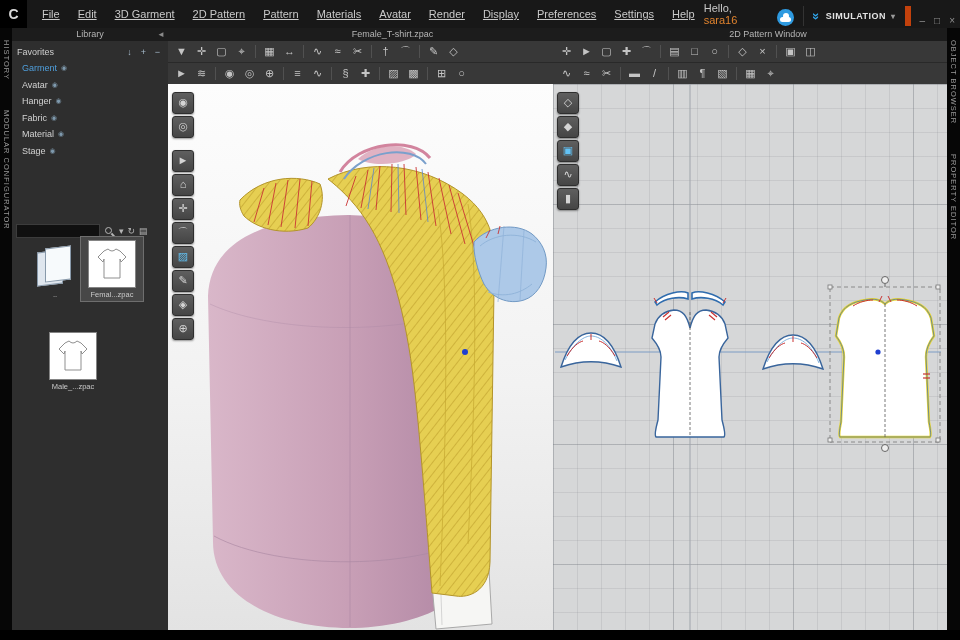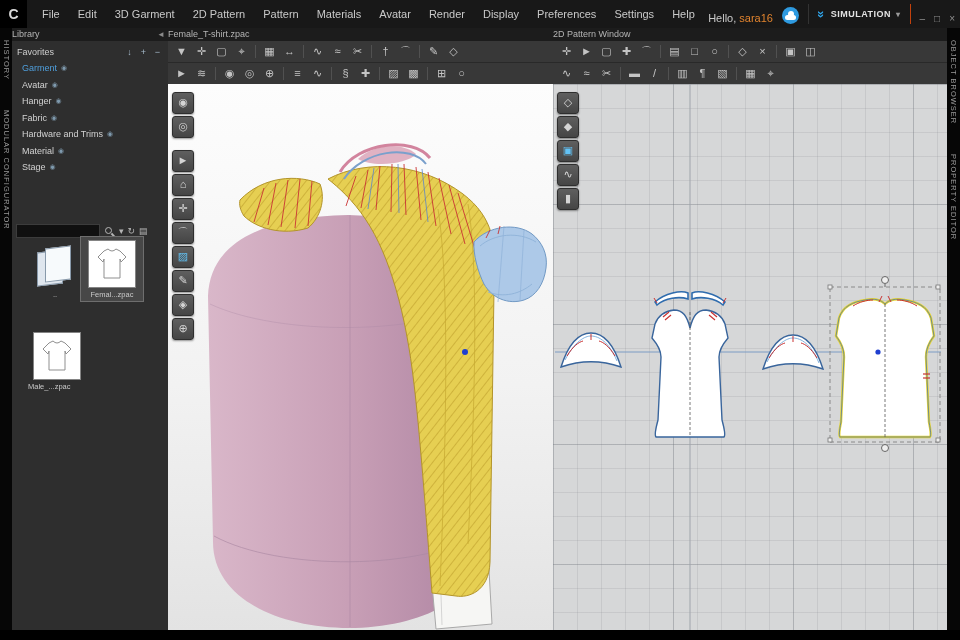--- a/index.html
+++ b/index.html
@@ -1,39 +1,39 @@
 <!DOCTYPE html>
 <html><head>
 <meta charset="utf-8">
 <style>
   html,body{margin:0;padding:0;background:#000;}
   #app{position:relative;width:960px;height:640px;background:#141414;font-family:"Liberation Sans",sans-serif;overflow:hidden;-webkit-user-select:none;user-select:none;}
   
   #menubar{position:absolute;left:0;top:0;width:960px;height:28px;background:#181818;display:flex;align-items:center;color:#c9c9c9;font-size:11px;z-index:20;}
   #logo{width:27px;height:28px;background:#000;color:#d8d8d8;display:flex;align-items:center;justify-content:center;font-weight:bold;font-size:14px;}
   #menus{display:flex;margin-left:6px;}
-  .menu-item{padding:1px 9px;line-height:28px;cursor:default;white-space:nowrap;}
+  .menu-item{padding:1px 9px;line-height:28px;cursor:default;white-space:nowrap;text-decoration:underline;}
   #menubar-right{margin-left:auto;display:flex;align-items:flex-end;gap:9px;padding-right:5px;}
   #username{color:#e0832e;}
   .cloud{display:inline-block;width:17px;height:17px;border-radius:50%;background:#2e9ae0;position:relative;}
   .cloud::before{content:"";position:absolute;left:6px;top:4px;width:6px;height:6px;background:#fff;border-radius:50%;}
   .cloud::after{content:"";position:absolute;left:3px;top:8px;width:11px;height:5px;background:#fff;border-radius:3px;}
-  #sim-btn{display:flex;align-items:center;gap:5px;padding:0 9px;border-left:1px solid #333;border-right:1px solid #c2410c;height:20px;font-size:9px;font-weight:bold;letter-spacing:.5px;color:#e2e2e2;}
+  #sim-btn{display:flex;align-items:center;gap:5px;padding:0 9px;border-left:1px solid #333;border-right:6px solid #c2410c;height:20px;font-size:9px;font-weight:bold;letter-spacing:.5px;color:#e2e2e2;}
   .sim-chev{display:inline-block;transform:rotate(90deg);color:#2fa3e8;font-weight:bold;font-size:13px;}
   .dd{color:#9a9a9a;font-size:8px;}
   #win-controls{display:flex;gap:9px;color:#8f8f8f;font-size:10px;}
   #win-controls span{cursor:default;}
   
   .rail{position:absolute;top:28px;height:602px;background:#060606;display:flex;flex-direction:column;align-items:center;gap:30px;padding-top:12px;z-index:15;}
   #left-rail{left:0;width:12px;}
   #right-rail{left:947px;width:13px;}
   .vlabel{writing-mode:vertical-rl;font-size:7.5px;color:#9a9a9a;letter-spacing:1px;white-space:nowrap;}
   
   .panel{position:absolute;top:28px;height:602px;background:#343434;}
-  .panel-head{height:13px;background:#1c1c1c;display:flex;align-items:center;position:relative;color:#b5b5b5;font-size:9px;line-height:13px;}
+  .panel-head{height:13px;background:#1c1c1c;display:flex;align-items:center;justify-content:center;position:relative;color:#b5b5b5;font-size:9px;line-height:13px;}
   .ph-right{position:absolute;right:3px;top:0;font-size:8px;color:#8a8a8a;line-height:13px;}
   .toolbar{height:21px;background:#383838;border-bottom:1px solid #292929;display:flex;align-items:center;padding-left:4px;gap:1px;overflow:hidden;}
   .tbi{width:19px;height:19px;line-height:19px;text-align:center;color:#c4c4c4;font-size:11px;border-radius:2px;flex:0 0 auto;}
   .tb-div{width:1px;height:13px;background:#515151;margin:0 3px;flex:0 0 auto;}
   .scene{position:absolute;left:0;top:56px;right:0;bottom:0;overflow:hidden;}
   .scene svg{position:absolute;left:0;top:0;}
   .side-tools{position:absolute;left:4px;top:8px;display:flex;flex-direction:column;gap:2px;z-index:5;}
   .stool{width:20px;height:20px;background:linear-gradient(#5f5f5f,#454545);border:1px solid #2e2e2e;border-radius:3px;color:#d5d5d5;font-size:11px;line-height:18px;text-align:center;box-shadow:0 1px 2px rgba(0,0,0,.4);}
   .stool.hl{color:#62c2f5;}
   .st-gap{height:8px;}
@@ -49,21 +49,21 @@
   #lib-search input{width:76px;height:12px;background:#101010;border:1px solid #3c3c3c;color:#ccc;font-size:9px;padding:0 3px;outline:none;}
   .mag{width:11px;height:11px;position:relative;display:inline-block;}
   .mag::before{content:"";position:absolute;left:1px;top:1px;width:5px;height:5px;border:1.5px solid #b5b5b5;border-radius:50%;}
   .mag::after{content:"";position:absolute;left:7px;top:8px;width:4px;height:1.5px;background:#b5b5b5;transform:rotate(45deg);}
   .s-ic{color:#b5b5b5;font-size:9px;}
   #thumb-up{position:absolute;left:20px;top:218px;width:46px;text-align:center;}
   .sheets{position:relative;width:36px;height:42px;margin:0 auto;}
   .sheets::before{content:"";position:absolute;left:0;top:5px;width:24px;height:32px;background:#dfe6ee;border:1px solid #8899aa;transform:skewY(-7deg);}
   .sheets::after{content:"";position:absolute;left:8px;top:1px;width:24px;height:32px;background:#f7fafc;border:1px solid #8899aa;transform:skewY(-7deg);}
   #thumb-female{position:absolute;left:68px;top:208px;width:58px;background:#474747;border:1px solid #6e6e6e;padding:3px 2px 2px;text-align:center;}
-  #thumb-male{position:absolute;left:16px;top:304px;width:58px;}
+  #thumb-male{position:absolute;left:32px;top:304px;width:58px;text-align:center;}
   .thumb-card{width:46px;height:46px;background:#fff;margin:0 auto;display:flex;align-items:center;justify-content:center;border:1px solid #848484;}
   .thumb-label{font-size:7.5px;color:#c9c9c9;margin-top:2px;white-space:nowrap;overflow:hidden;}
   
   #viewport3d{left:168px;width:449px;}
   #pattern2d{left:553px;width:430px;}
   #scene3d{background:linear-gradient(180deg,#fdfdfd 0%,#f2f2f2 55%,#e3e3e3 100%);}
   #scene2d{background-color:#d6d7d8;
     background-image:
       linear-gradient(rgba(115,120,128,.30) 1px,transparent 1px),
       linear-gradient(90deg,rgba(115,120,128,.30) 1px,transparent 1px),
@@ -141,24 +141,20 @@
         </div>
         <div class="tree-row">
           <span>Hanger</span>
           <span class="tree-dot">◉</span>
         </div>
         <div class="tree-row">
           <span>Fabric</span>
           <span class="tree-dot">◉</span>
         </div>
         <div class="tree-row">
-          <span>Hardware and Trims</span>
-          <span class="tree-dot">◉</span>
-        </div>
-        <div class="tree-row">
           <span>Material</span>
           <span class="tree-dot">◉</span>
         </div>
         <div class="tree-row">
           <span>Stage</span>
           <span class="tree-dot">◉</span>
         </div>
       </div>
     <div id="lib-search">
       <input style="">

